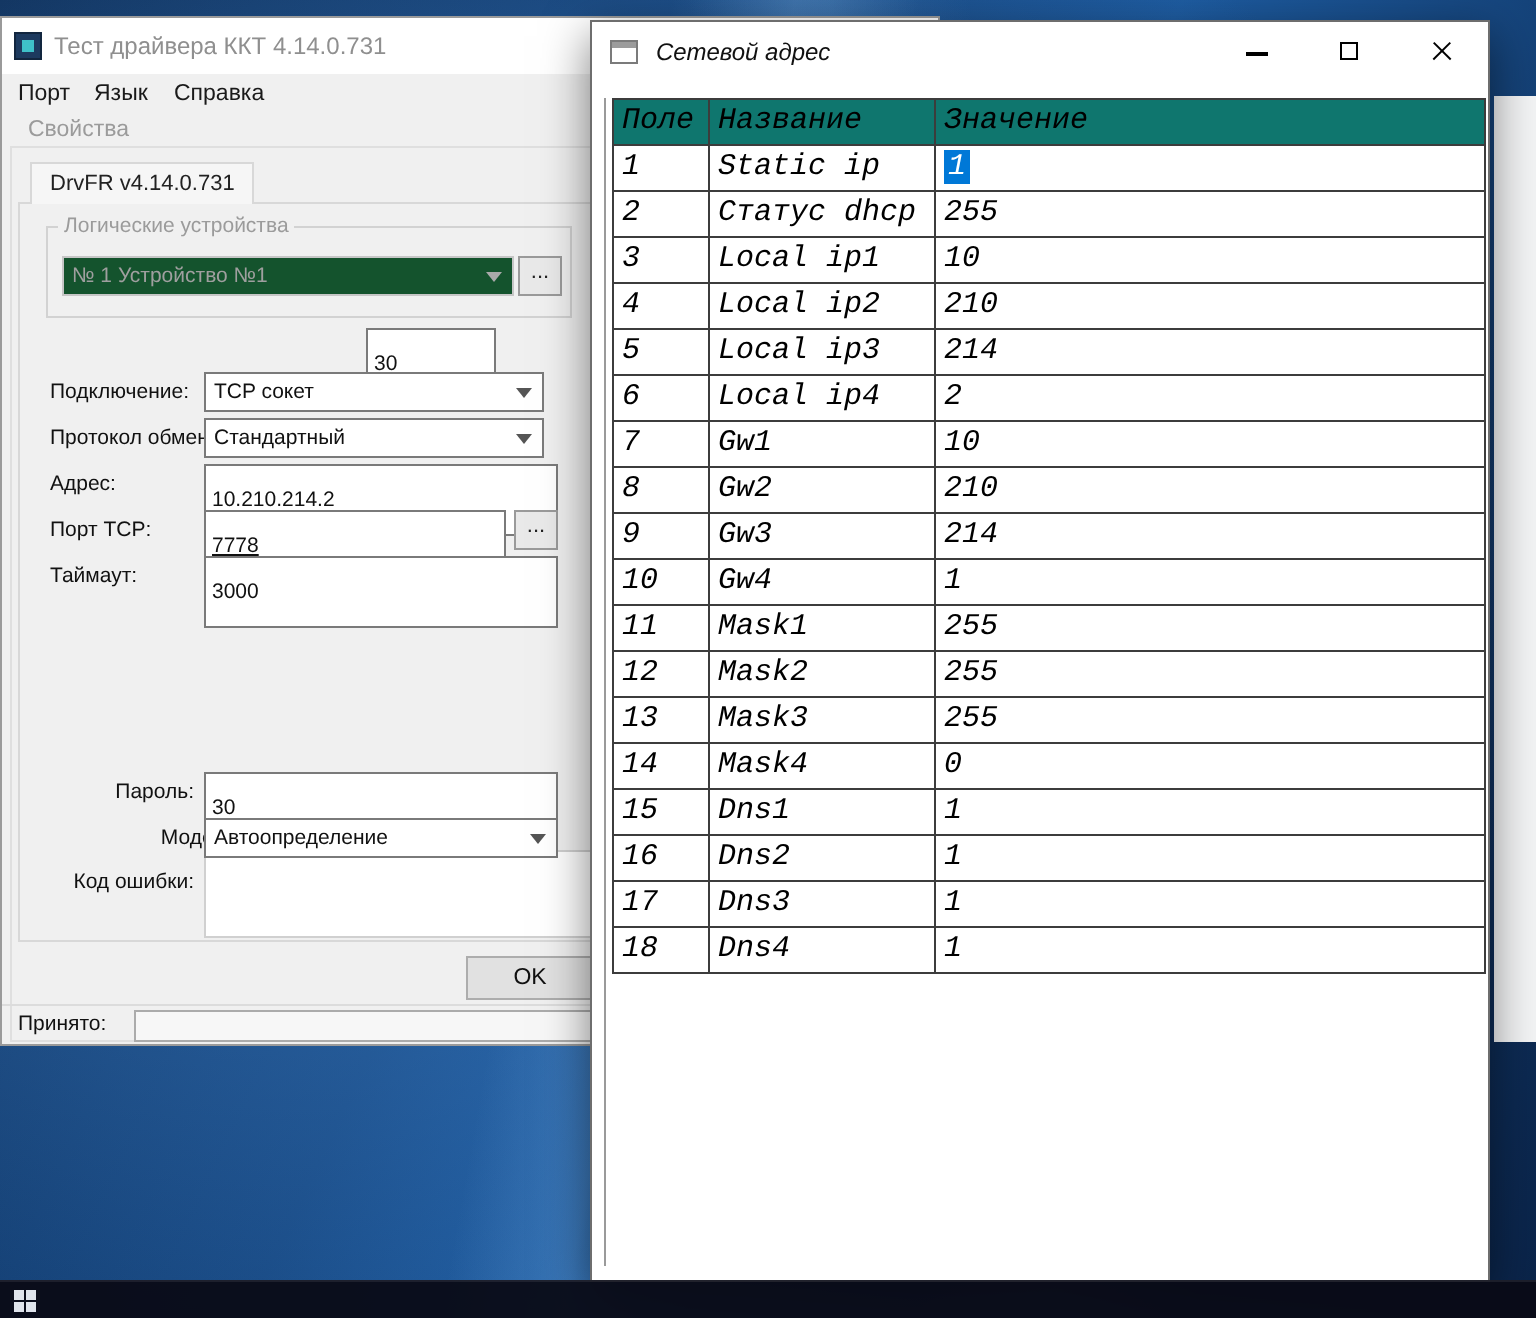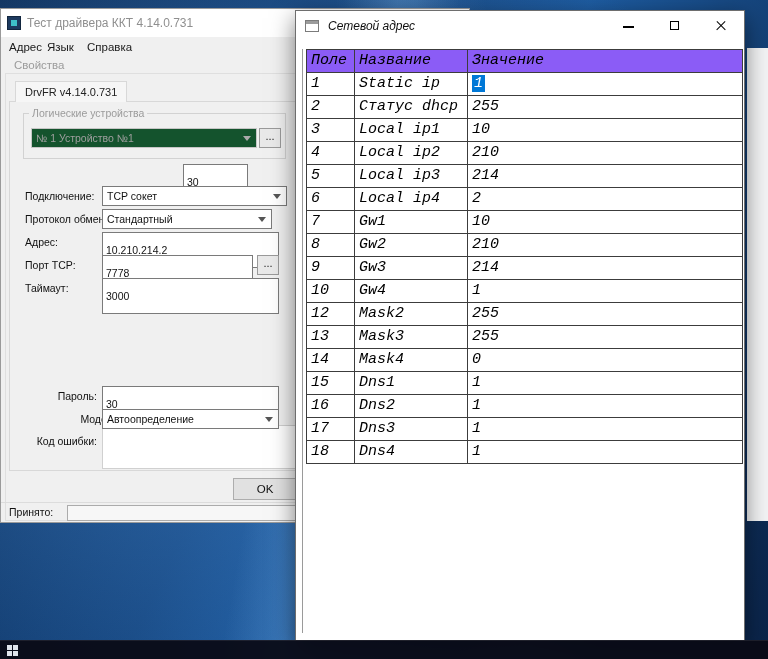--- a/index.html
+++ b/index.html
@@ -95,21 +95,21 @@
   .ic-close-b { transform:rotate(-45deg); }
 
   .dlg-client { position:absolute; left:0; top:31px; right:0; bottom:0; background:#fff; }
   .grid { position:absolute; left:6px; top:7px; right:1px; bottom:7px;
           border-left:1px solid #9a9a9a; padding-left:3px; overflow:hidden; }
 
   table.netgrid { width:100%; border-collapse:collapse; table-layout:fixed;
                   font-family:"Liberation Mono", monospace; font-size:15px; color:#000; }
   table.netgrid th, table.netgrid td { border:1px solid #3c3c3c; height:22px; line-height:22px;
                   padding:0 4px; text-align:left; overflow:hidden; white-space:nowrap; }
-  table.netgrid th { background:#8b5cf6; font-weight:400; }
+  table.netgrid th { background:#0f766e; font-weight:400; }
   table.netgrid td { background:#fff; }
   .sel { background:#0078d7; color:#fff; padding:0 2px; }
 </style>
 </head>
 <body>
 
 <div class="desktop">
 
   <div class="strip"></div>
   <div class="frag white" style="top:165px; height:18px;">кр</div>
@@ -117,21 +117,21 @@
   <div class="frag cyan" style="top:414px; height:19px; line-height:19px;">акр</div>
 
   <div class="bgwin">
     <div class="bgwin-title">
       <span class="bgwin-title-icon">
           <i></i>
         </span>
       <span class="bgwin-title-text">Тест драйвера ККТ 4.14.0.731</span>
     </div>
     <div class="menu-bar">
-      <span class="menu-item" style="left:8px;">Адрес</span>
+      <span class="menu-item" style="left:8px;">Порт</span>
       <span class="menu-item" style="left:46px;">Язык</span>
       <span class="menu-item" style="left:86px;">Справка</span>
     </div>
 
     <span class="props-label">Свойства</span>
     <div class="props-group"></div>
 
     <div class="tab">DrvFR v4.14.0.731</div>
     <div class="tab-panel"></div>
 
@@ -139,21 +139,21 @@
     <div class="grpbox"></div>
     <div class="combo disabled" style="left:30px; top:119px; width:226px;">
       <span>№ 1 Устройство №1</span>
       <span class="arrow"></span>
     </div>
     <div class="dots-btn" style="left:258px; top:119px;">...</div>
 
     <input class="txtinput" style="left: 182px; top: 155px; width: 65px;" readonly="" value="30">
 
     <span class="fldlabel" style="left:24px; top:177px;">Подключение:</span>
-    <div class="combo" style="left:101px; top:177px; width:185px;">
+    <div class="combo" style="left:101px; top:177px; width:170px;">
       <span>TCP сокет</span>
       <span class="arrow"></span>
     </div>
 
     <span class="fldlabel" style="left:24px; top:200px;">Протокол обмена:</span>
     <div class="combo" style="left:101px; top:200px; width:170px;">
       <span>Стандартный</span>
       <span class="arrow"></span>
     </div>
 
@@ -266,20 +266,25 @@
                 <td>9</td>
                 <td>Gw3</td>
                 <td>214</td>
               </tr>
               <tr>
                 <td>10</td>
                 <td>Gw4</td>
                 <td>1</td>
               </tr>
               <tr>
+                <td>11</td>
+                <td>Mask1</td>
+                <td>255</td>
+              </tr>
+              <tr>
                 <td>12</td>
                 <td>Mask2</td>
                 <td>255</td>
               </tr>
               <tr>
                 <td>13</td>
                 <td>Mask3</td>
                 <td>255</td>
               </tr>
               <tr>

